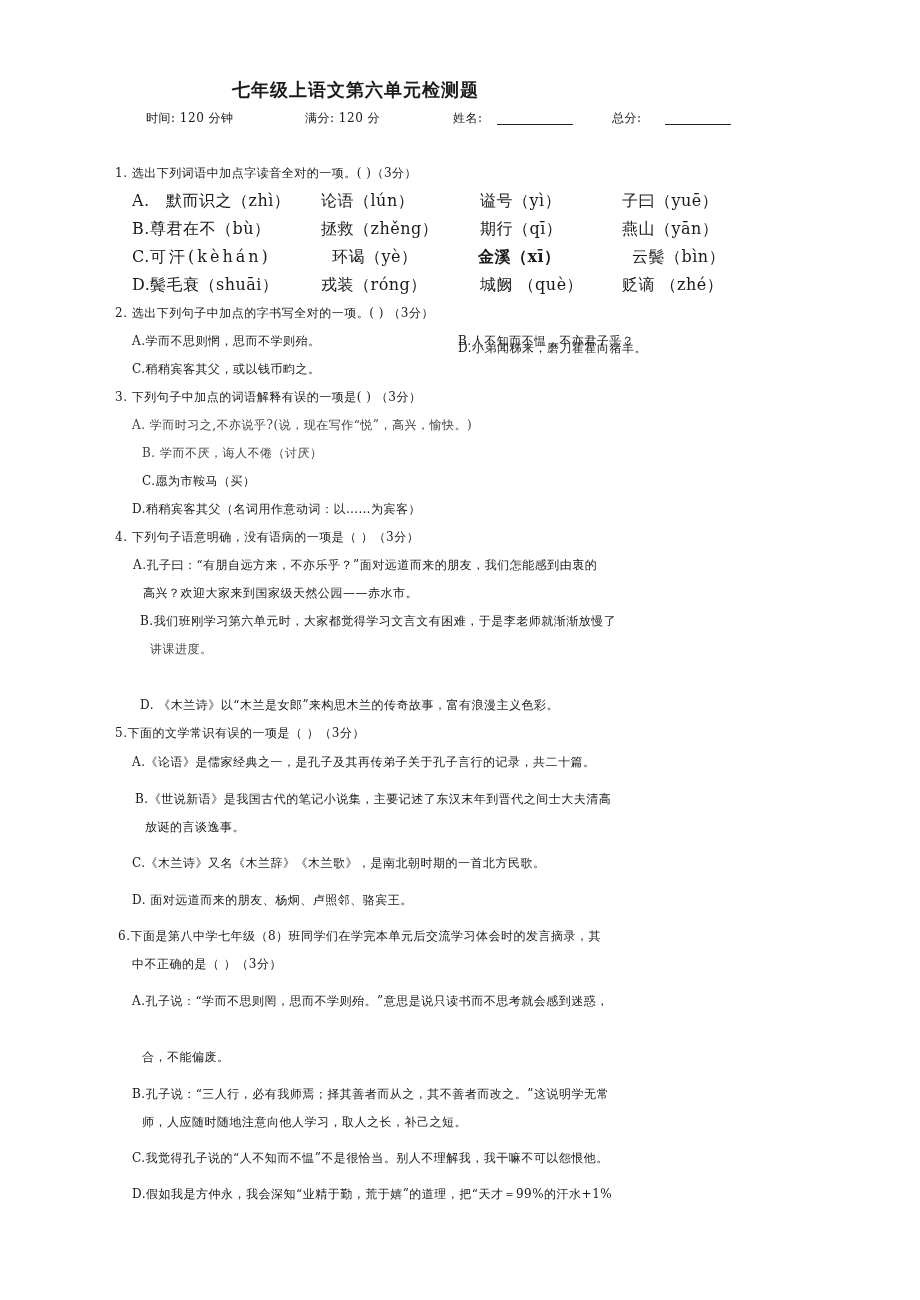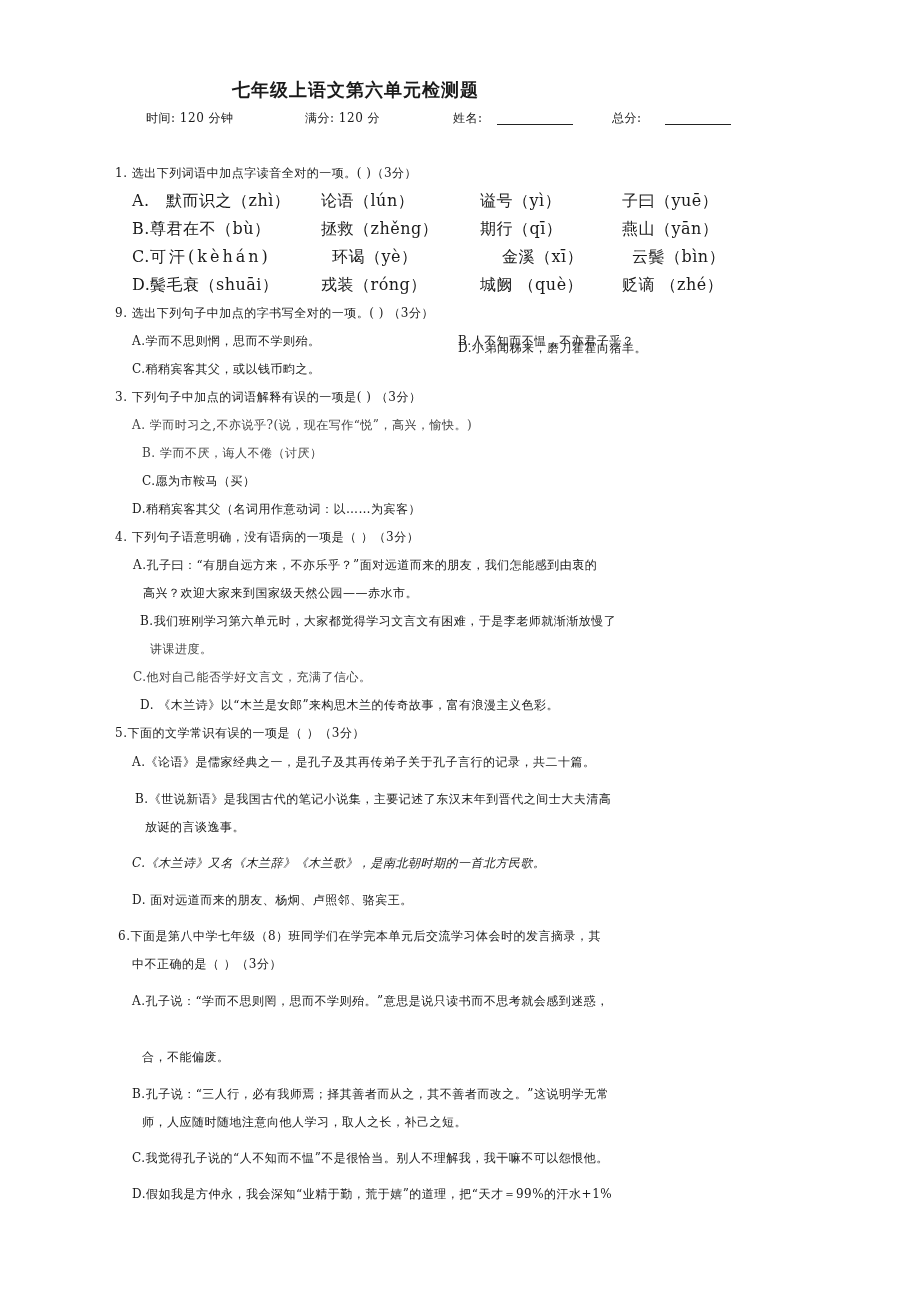--- a/index.html
+++ b/index.html
@@ -46,56 +46,55 @@
     <span class="cell" style="left:0px;">B.</span>
     <span class="cell" style="left:18px;">尊君在不（bù）</span>
     <span class="cell" style="left:189px;">拯救（zhěng）</span>
     <span class="cell" style="left:348px;">期行（qī）</span>
     <span class="cell" style="left:490px;">燕山（yān）</span>
   </div>
   <div class="row" style="left:132px; top:247px; width:700px;">
     <span class="cell" style="left:0px;">C.</span>
     <span class="cell" style="left:18px; letter-spacing:3px;">可汗(kèhán)</span>
     <span class="cell" style="left:200px;">环谒（yè）</span>
-    <span class="cell" style="left:370px;">金溪（xī）</span>
+    <span class="cell" style="left:346px;font-weight:bold;">金溪（xī）</span>
     <span class="cell" style="left:500px;">云鬓（bìn）</span>
   </div>
   <div class="row" style="left:132px; top:275px; width:700px;">
     <span class="cell" style="left:0px;">D.</span>
     <span class="cell" style="left:18px;">鬓毛衰（shuāi）</span>
     <span class="cell" style="left:189px;">戎装（róng）</span>
     <span class="cell" style="left:348px;">城阙 （què）</span>
     <span class="cell" style="left:490px;">贬谪 （zhé）</span>
   </div>
 
-  <div class="line" style="left:115px; top:303px;">9. 选出下列句子中加点的字书写全对的一项。(      ) （3分）</div>
+  <div class="line" style="left:115px; top:303px;">2. 选出下列句子中加点的字书写全对的一项。(      ) （3分）</div>
   <div class="line" style="left:132px; top:331px;">A.学而不思则惘，思而不学则殆。</div>
   <div class="line" style="left:458px; top:331px;">B.人不知而不愠，不亦君子乎？</div>
   <div class="line" style="left:132px; top:359px;">C.稍稍宾客其父，或以钱币畇之。</div>
   <div class="line" style="left:458px; top:338px;">D.小弟闻秭来，磨刀霍霍向猪羊。</div>
 
   <div class="line" style="left:115px; top:387px;">3. 下列句子中加点的词语解释有误的一项是(      ) （3分）</div>
   <div class="line gray" style="left:132px; top:415px;">A. 学而时习之,不亦说乎?(说，现在写作“悦”，高兴，愉快。)</div>
   <div class="line gray" style="left:142px; top:443px;">B.  学而不厌，诲人不倦（讨厌）</div>
   <div class="line" style="left:142px; top:471px;">C.愿为市鞍马（买）</div>
   <div class="line" style="left:132px; top:499px;">D.稍稍宾客其父（名词用作意动词：以……为宾客）</div>
 
   <div class="line" style="left:115px; top:527px;">4. 下列句子语意明确，没有语病的一项是（      ）（3分）</div>
   <div class="line" style="left:133px; top:555px;">A.孔子曰：“有朋自远方来，不亦乐乎？”面对远道而来的朋友，我们怎能感到由衷的</div>
   <div class="line" style="left:143px; top:583px;">高兴？欢迎大家来到国家级天然公园——赤水市。</div>
   <div class="line" style="left:140px; top:611px;">B.我们班刚学习第六单元时，大家都觉得学习文言文有困难，于是李老师就渐渐放慢了</div>
   <div class="line gray" style="left:150px; top:639px;">讲课进度。</div>
-  <div class="line gray" style="left:133px; top:667px;">C.他对自己能否学好文言文，充满了信心。</div>
   <div class="line" style="left:140px; top:695px;">D.  《木兰诗》以“木兰是女郎”来构思木兰的传奇故事，富有浪漫主义色彩。</div>
 
   <div class="line" style="left:115px; top:723px;">5.下面的文学常识有误的一项是（        ）（3分）</div>
   <div class="line" style="left:132px; top:752px;">A.《论语》是儒家经典之一，是孔子及其再传弟子关于孔子言行的记录，共二十篇。</div>
   <div class="line" style="left:135px; top:789px;">B.《世说新语》是我国古代的笔记小说集，主要记述了东汉末年到晋代之间士大夫清高</div>
   <div class="line" style="left:145px; top:817px;">放诞的言谈逸事。</div>
-  <div class="line" style="left:132px; top:853px;font-style:italic;">C.《木兰诗》又名《木兰辞》《木兰歌》，是南北朝时期的一首北方民歌。</div>
+  <div class="line" style="left:132px; top:853px;">C.《木兰诗》又名《木兰辞》《木兰歌》，是南北朝时期的一首北方民歌。</div>
   <div class="line" style="left:132px; top:890px;">D.  面对远道而来的朋友、杨炯、卢照邻、骆宾王。</div>
 
   <div class="line" style="left:118px; top:926px;">6.下面是第八中学七年级（8）班同学们在学完本单元后交流学习体会时的发言摘录，其</div>
   <div class="line" style="left:132px; top:954px;">中不正确的是（      ）（3分）</div>
   <div class="line" style="left:132px; top:991px;">A.孔子说：“学而不思则罔，思而不学则殆。”意思是说只读书而不思考就会感到迷惑，</div>
   <div class="line" style="left:142px; top:1047px;">合，不能偏废。</div>
   <div class="line" style="left:132px; top:1084px;">B.孔子说：“三人行，必有我师焉；择其善者而从之，其不善者而改之。”这说明学无常</div>
   <div class="line" style="left:142px; top:1112px;">师，人应随时随地注意向他人学习，取人之长，补己之短。</div>
   <div class="line" style="left:132px; top:1148px;">C.我觉得孔子说的“人不知而不愠”不是很恰当。别人不理解我，我干嘛不可以怨恨他。</div>
   <div class="line" style="left:132px; top:1184px;">D.假如我是方仲永，我会深知“业精于勤，荒于嬉”的道理，把“天才＝99%的汗水+1%</div>

